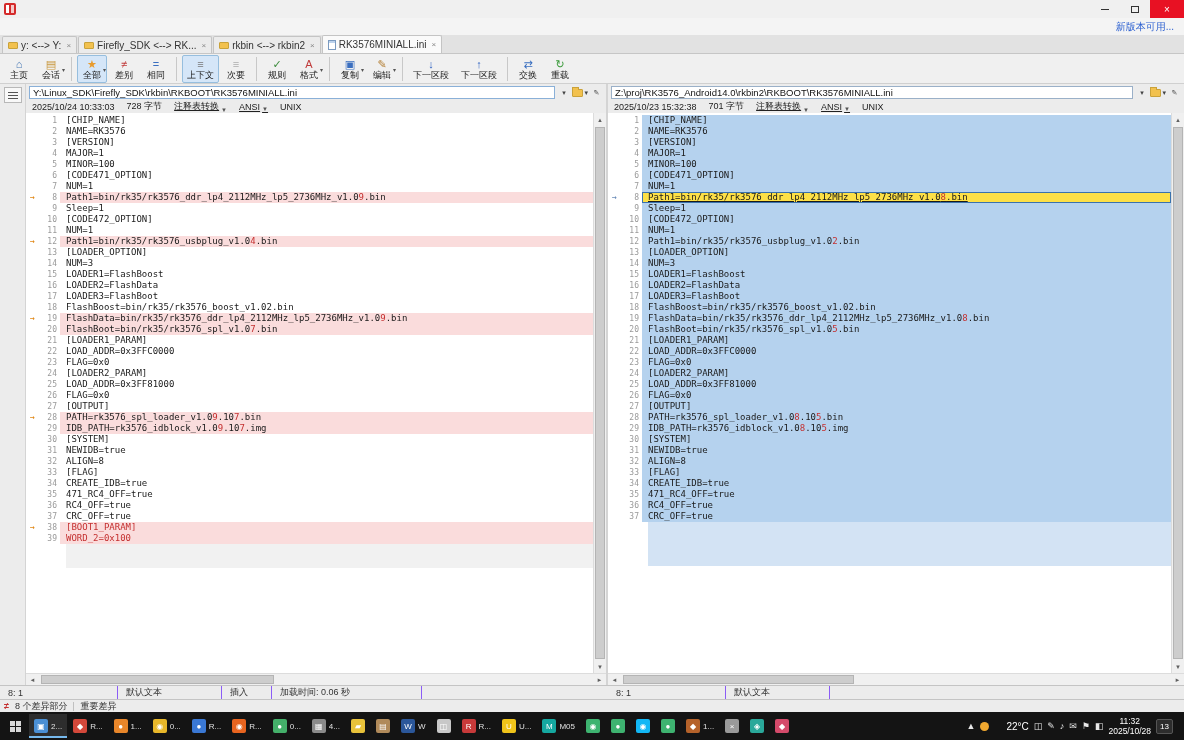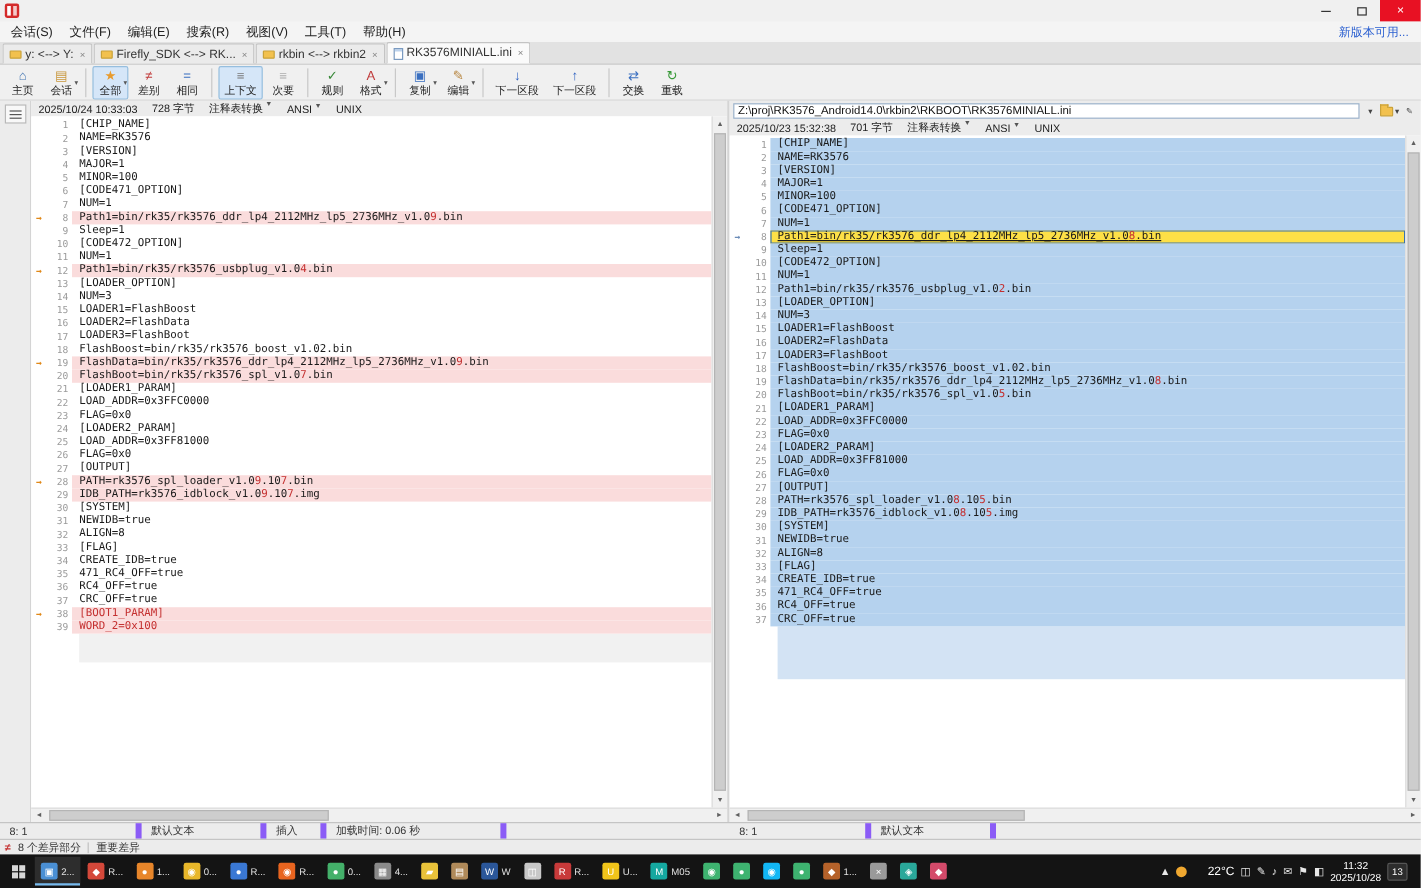--- a/index.html
+++ b/index.html
@@ -51,21 +51,21 @@
 
   .pathrow { height:16px; background:#ececec; display:flex; align-items:center; gap:2px; padding:2px 3px 1px 3px; flex:none; }
   .pathbox { flex:1; height:13px; background:#fff; border:1px solid #8ab0d8; display:flex; align-items:center; padding:0 3px; min-width:0; }
   .pathbox.gray { border-color:#9ab0c8; }
   .pathbox input { border:none; outline:none; width:100%; font-size:9.5px; font-family:"Liberation Sans",sans-serif; color:#111; background:transparent; }
   .pbtn { height:13px; min-width:13px; display:flex; align-items:center; justify-content:center; font-size:7px; color:#444; }
   .fold { width:11px; height:8px; background:#f2c14e; border:1px solid #caa23a; border-radius:1px; position:relative; margin-right:1px; }
   .fold:before { content:""; position:absolute; top:-3px; left:-1px; width:5px; height:2px; background:#f2c14e; border:1px solid #caa23a; border-bottom:none; }
 
   .metarow { height:13px; background:#ececec; display:flex; align-items:center; gap:12px; padding:0 6px; font-size:9px; color:#222; flex:none; }
-  .ddl { display:flex; align-items:flex-start; gap:2px; }
+  .ddl { display:flex; align-items:flex-end; gap:2px;text-decoration:underline; }
   .caret { font-size:6px; color:#555; }
 
   .editorwrap { flex:1; display:flex; min-height:0; }
   .editor { flex:1; background:#fff; overflow:hidden; padding-top:2px; min-width:0; }
 
   .row { display:flex; height:11px; line-height:11px; font-family:"DejaVu Sans Mono",monospace; font-size:9px; }
   .mkr { width:13px; flex:none; text-align:center; font-size:8px; line-height:11px; }
   .mkr.m1 { color:#e08818; font-weight:bold; }
   .mkr.m2 { color:#6b8cb8; font-weight:bold; }
   .num { width:21px; flex:none; text-align:right; color:#9a9a9a; font-size:8px; padding-right:3px; }
@@ -84,21 +84,21 @@
   .vtrack { flex:1; position:relative; }
   .vthumb { position:absolute; left:1px; right:1px; top:1px; bottom:1px; background:#cdcdcd; border:1px solid #b4b4b4; }
   .hscroll { height:12px; background:#f0f0f0; border-top:1px solid #dcdcdc; display:flex; flex:none; }
   .hscroll .arr { width:13px; display:flex; align-items:center; justify-content:center; font-size:6px; color:#606060; }
   .htrack { flex:1; position:relative; }
   .hthumb { position:absolute; top:1px; bottom:1px; left:2px; width:42%; background:#cdcdcd; border:1px solid #b4b4b4; }
 
   
   .panestatus { height:14px; background:#ececec; border-top:1px solid #c4c4c4; display:flex; font-size:9px; color:#333; flex:none; }
   .half.l2 { width:608px; display:flex; flex:none; } .half.r2 { flex:1; display:flex; }
-  .cell { border-right:5px solid #8b5cf6; display:flex; align-items:center; padding-left:8px; overflow:hidden; white-space:nowrap; }
+  .cell { border-right:1px solid #8b5cf6; display:flex; align-items:center; padding-left:8px; overflow:hidden; white-space:nowrap; }
   .c1 { width:118px; } .c2 { width:104px; } .c3 { width:50px; } .c4 { width:150px; }
 
   .appstatus { height:13px; background:#ececec; border-top:1px solid #c4c4c4; display:flex; align-items:center; gap:6px; padding-left:4px; font-size:9px; color:#333; flex:none; }
   .neq { color:#c43030; font-weight:bold; font-size:9px; }
   .vline { width:1px; height:9px; background:#c0c0c0; }
 
   
   .taskbar { height:28px; background:#141414; display:flex; align-items:center; gap:1px; padding-left:2px; color:#ddd; flex:none; }
   .start { width:26px; height:100%; display:flex; align-items:center; justify-content:center; flex:none; }
   .winlogo { width:11px; height:11px; display:grid; grid-template-columns:5px 5px; grid-template-rows:5px 5px; gap:1px; }
@@ -128,29 +128,20 @@
           <i class="minbar"></i>
         </span>
       <span class="wbtn">
           <i class="maxbox"></i>
         </span>
       <span class="wbtn close">×</span>
     </span>
   </div>
 
   <div class="menubar">
-    <span style="display:flex">
-        <span class="mi">会话(S)</span>
-        <span class="mi">文件(F)</span>
-        <span class="mi">编辑(E)</span>
-        <span class="mi">搜索(R)</span>
-        <span class="mi">视图(V)</span>
-        <span class="mi">工具(T)</span>
-        <span class="mi">帮助(H)</span>
-      </span>
     <span class="update">新版本可用...</span>
   </div>
 
   <div class="tabbar">
       <div class="tab">
         <span class="tic folder"></span>
         <span class="tlb">y: &lt;--&gt; Y:</span>
         <span class="tcl">×</span>
       </div>
       <div class="tab">
@@ -247,20 +238,28 @@
   <div class="workspace">
     <div class="strip">
       <div class="burger">
           <i></i>
           <i></i>
           <i></i>
         </div>
     </div>
 
     <div class="pane l">
+      <div class="pathrow">
+        <span class="pathbox">
+          <input value="Y:\Linux_SDK\Firefly_SDK\rkbin\RKBOOT\RK3576MINIALL.ini" style="">
+        </span>
+        <span class="pbtn">▾</span>
+        <span class="pbtn"><span class="fold"></span>▾</span>
+        <span class="pbtn">✎</span>
+      </div>
       <div class="metarow">
         <span>2025/10/24 10:33:03</span>
         <span>728 字节</span>
         <span class="ddl">
             <span>注释表转换</span>
             <span class="caret">▼</span>
           </span>
         <span class="ddl">
             <span>ANSI</span>
             <span class="caret">▼</span>

